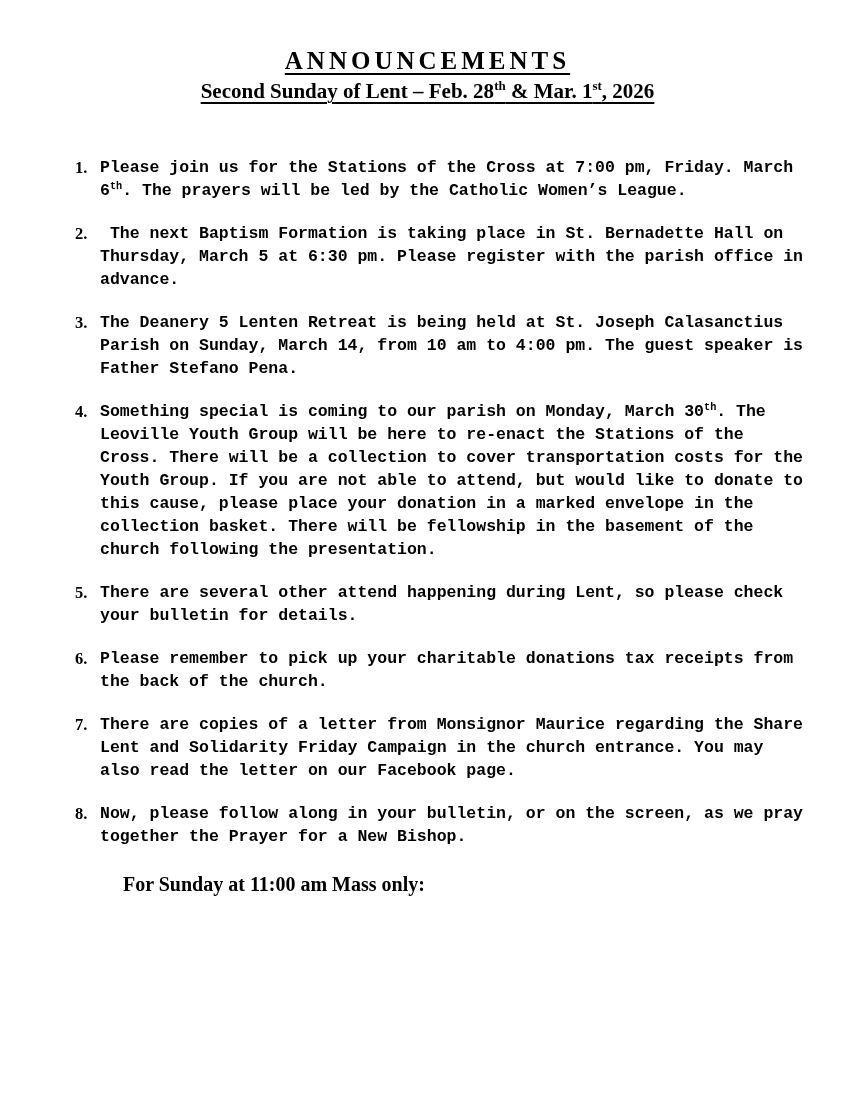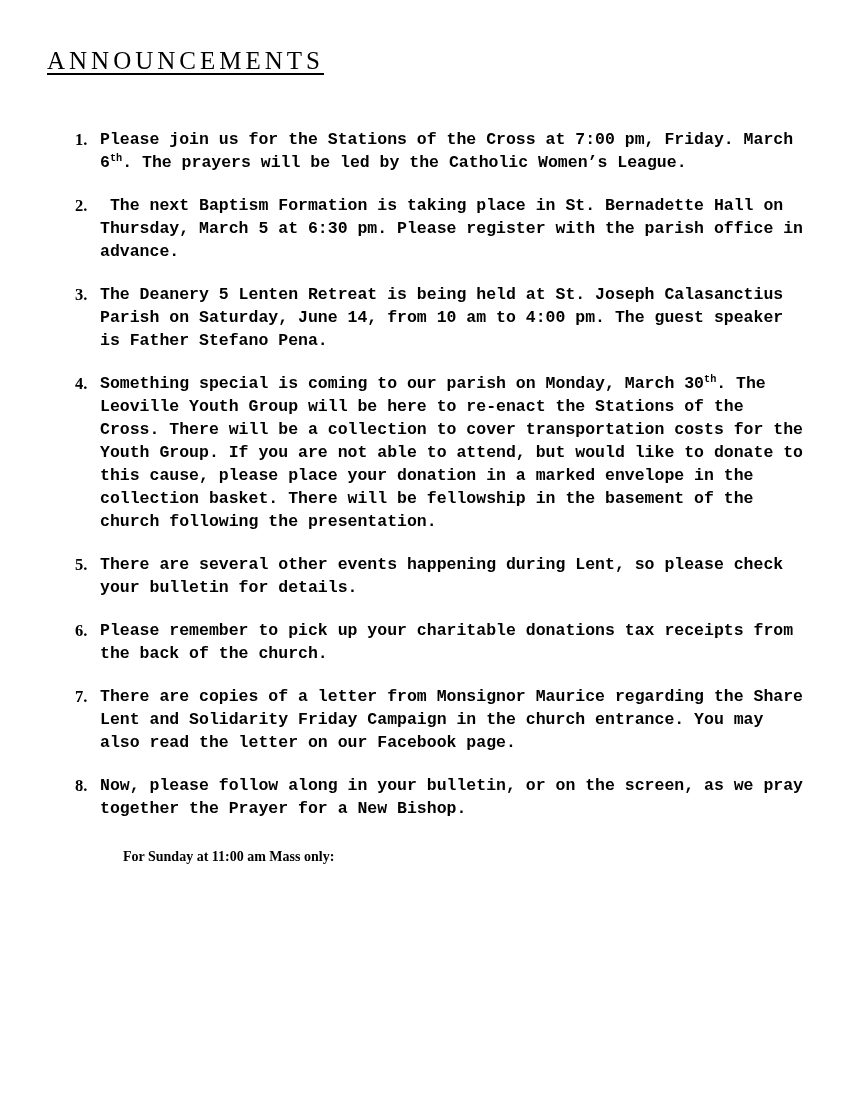--- a/index.html
+++ b/index.html
@@ -11,22 +11,23 @@
     color: #000000;
     font-family: "Liberation Serif", "DejaVu Serif", serif;
     overflow: hidden;
   }
   .page {
     width: 850px;
     height: 1100px;
     padding: 46px 42px 0 47px;
   }
   .title {
+    text-align: center;
     font-size: 25px;
-    font-weight: normal;
+    font-weight: bold;
     letter-spacing: 4px;
     margin: 0;
     line-height: 30px;
   }
   .title .u,
   .subtitle .u {
     text-decoration: underline;
     text-decoration-thickness: 2px;
     text-underline-offset: 4px;
   }
@@ -64,60 +65,61 @@
     vertical-align: super;
     letter-spacing: 0;
   }
   .footer {
     margin-top: 25px;
     font-size: 17px;
     line-height: 23px;
   }
   .footer-heading {
     margin: 0 0 0 76px;
-    font-size: 14px;
+    font-size: 20px;
     font-weight: bold;
   }
   .footer-body {
     margin: 0;
     max-width: 748px;
   }
 </style>
 </head>
 <body>
 
 <div class="page">
 
   <div class="title"><span class="u">ANNOUNCEMENTS</span></div>
 
+  <div class="subtitle"><span class="u">Second Sunday of Lent – Feb. 28<sup>th</sup> &amp; Mar. 1<sup>st</sup>, 2026</span></div>
 
   <ol class="announcements">
     <li class="announcement">
       <span class="item-number">1.</span>
       <span class="item-text">Please join us for the Stations of the Cross at 7:00 pm, Friday. March 6<sup>th</sup>. The prayers will be led by the Catholic Women’s League.</span>
     </li>
 
     <li class="announcement">
       <span class="item-number">2.</span>
       <span class="item-text">&nbsp;The next Baptism Formation is taking place in St. Bernadette Hall on Thursday, March 5 at 6:30 pm. Please register with the parish office in advance.</span>
     </li>
 
     <li class="announcement">
       <span class="item-number">3.</span>
-      <span class="item-text">The Deanery 5 Lenten Retreat is being held at St. Joseph Calasanctius Parish on Saturday, June 14, from 10 am to 4:00 pm. The guest speaker is Father Stefano Pena.</span>
+      <span class="item-text">The Deanery 5 Lenten Retreat is being held at St. Joseph Calasanctius Parish on Sunday, March 14, from 10 am to 4:00 pm. The guest speaker is Father Stefano Pena.</span>
     </li>
 
     <li class="announcement">
       <span class="item-number">4.</span>
       <span class="item-text">Something special is coming to our parish on Monday, March 30<sup>th</sup>. The Leoville Youth Group will be here to re-enact the Stations of the Cross. There will be a collection to cover transportation costs for the Youth Group. If you are not able to attend, but would like to donate to this cause, please place your donation in a marked envelope in the collection basket. There will be fellowship in the basement of the church following the presentation.</span>
     </li>
 
     <li class="announcement">
       <span class="item-number">5.</span>
-      <span class="item-text">There are several other events happening during Lent, so please check your bulletin for details.</span>
+      <span class="item-text">There are several other attend happening during Lent, so please check your bulletin for details.</span>
     </li>
 
     <li class="announcement">
       <span class="item-number">6.</span>
       <span class="item-text">Please remember to pick up your charitable donations tax receipts from the back of the church.</span>
     </li>
 
     <li class="announcement">
       <span class="item-number">7.</span>
       <span class="item-text">There are copies of a letter from Monsignor Maurice regarding the Share Lent and Solidarity Friday Campaign in the church entrance. You may also read the letter on our Facebook page.</span>

